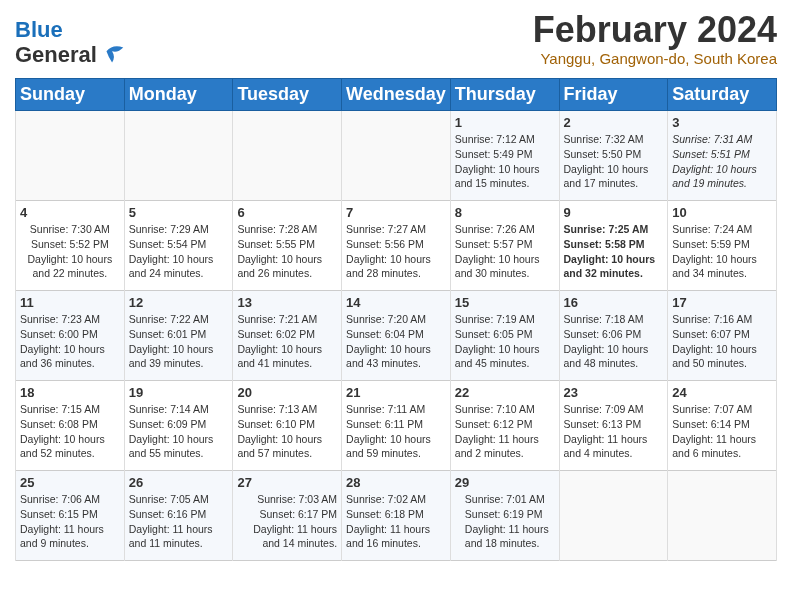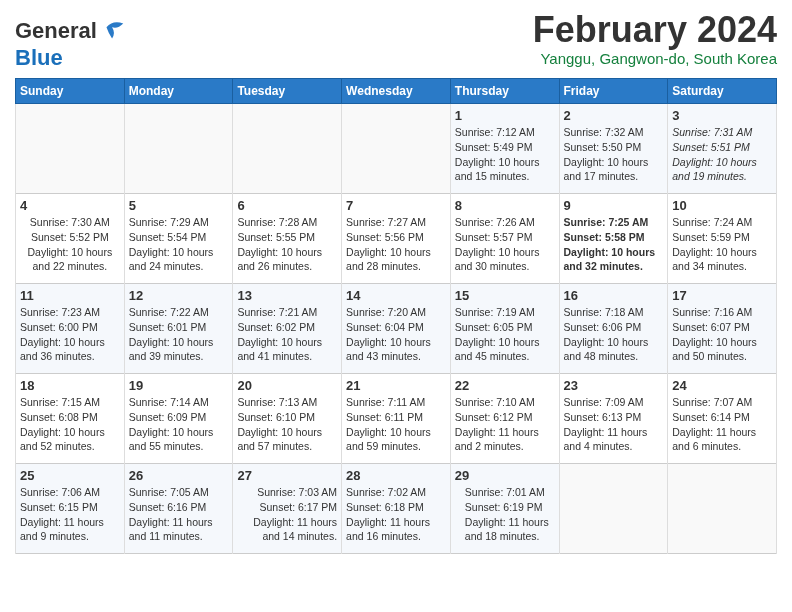--- a/index.html
+++ b/index.html
@@ -37,35 +37,35 @@
       text-align: right;
     }
     .month-title {
       font-size: 36px;
       font-weight: bold;
       color: #333;
       line-height: 1.1;
     }
     .location-title {
       font-size: 15px;
-      color: #15803d;
+      color: #a16207;
       text-align: right;
     }
     table {
       width: 100%;
       border-collapse: collapse;
       table-layout: fixed;
     }
     thead tr {
       background-color: #2a7ac7;
       color: #fff;
     }
     thead th {
       padding: 5px 4px;
-      font-size: 12px;
+      font-size: 18px;
       font-weight: bold;
       text-align: left;
       border: 1px solid #1a5fa0;
     }
     tbody tr {
       border-bottom: 1px solid #ccc;
     }
     tbody td {
       vertical-align: top;
       padding: 4px 4px 6px 4px;
@@ -98,26 +98,26 @@
       background: #f9f9f9;
     }
   </style>
 </head>
 <body>
 
 <div class="header-area">
   <div class="logo">
     <div>
       <div class="logo-text">
+        <span class="blue">Blue</span>
+      </div>
+      <div class="logo-text">
         <span class="general">General</span><svg class="logo-icon" viewBox="0 0 30 30" style="display:inline-block;vertical-align:middle;margin-left:2px;">
             <path d="M8 10 Q15 2 26 6 Q20 12 14 10 Q18 16 14 22 Q10 16 8 10Z" fill="#2a7ac7"></path>
           </svg>
-      </div>
-      <div class="logo-text">
-        <span class="blue">Blue</span>
       </div>
     </div>
   </div>
   <div class="title-area">
     <div class="month-title">February 2024</div>
     <div class="location-title">Yanggu, Gangwon-do, South Korea</div>
   </div>
 </div>
 
 <table>

